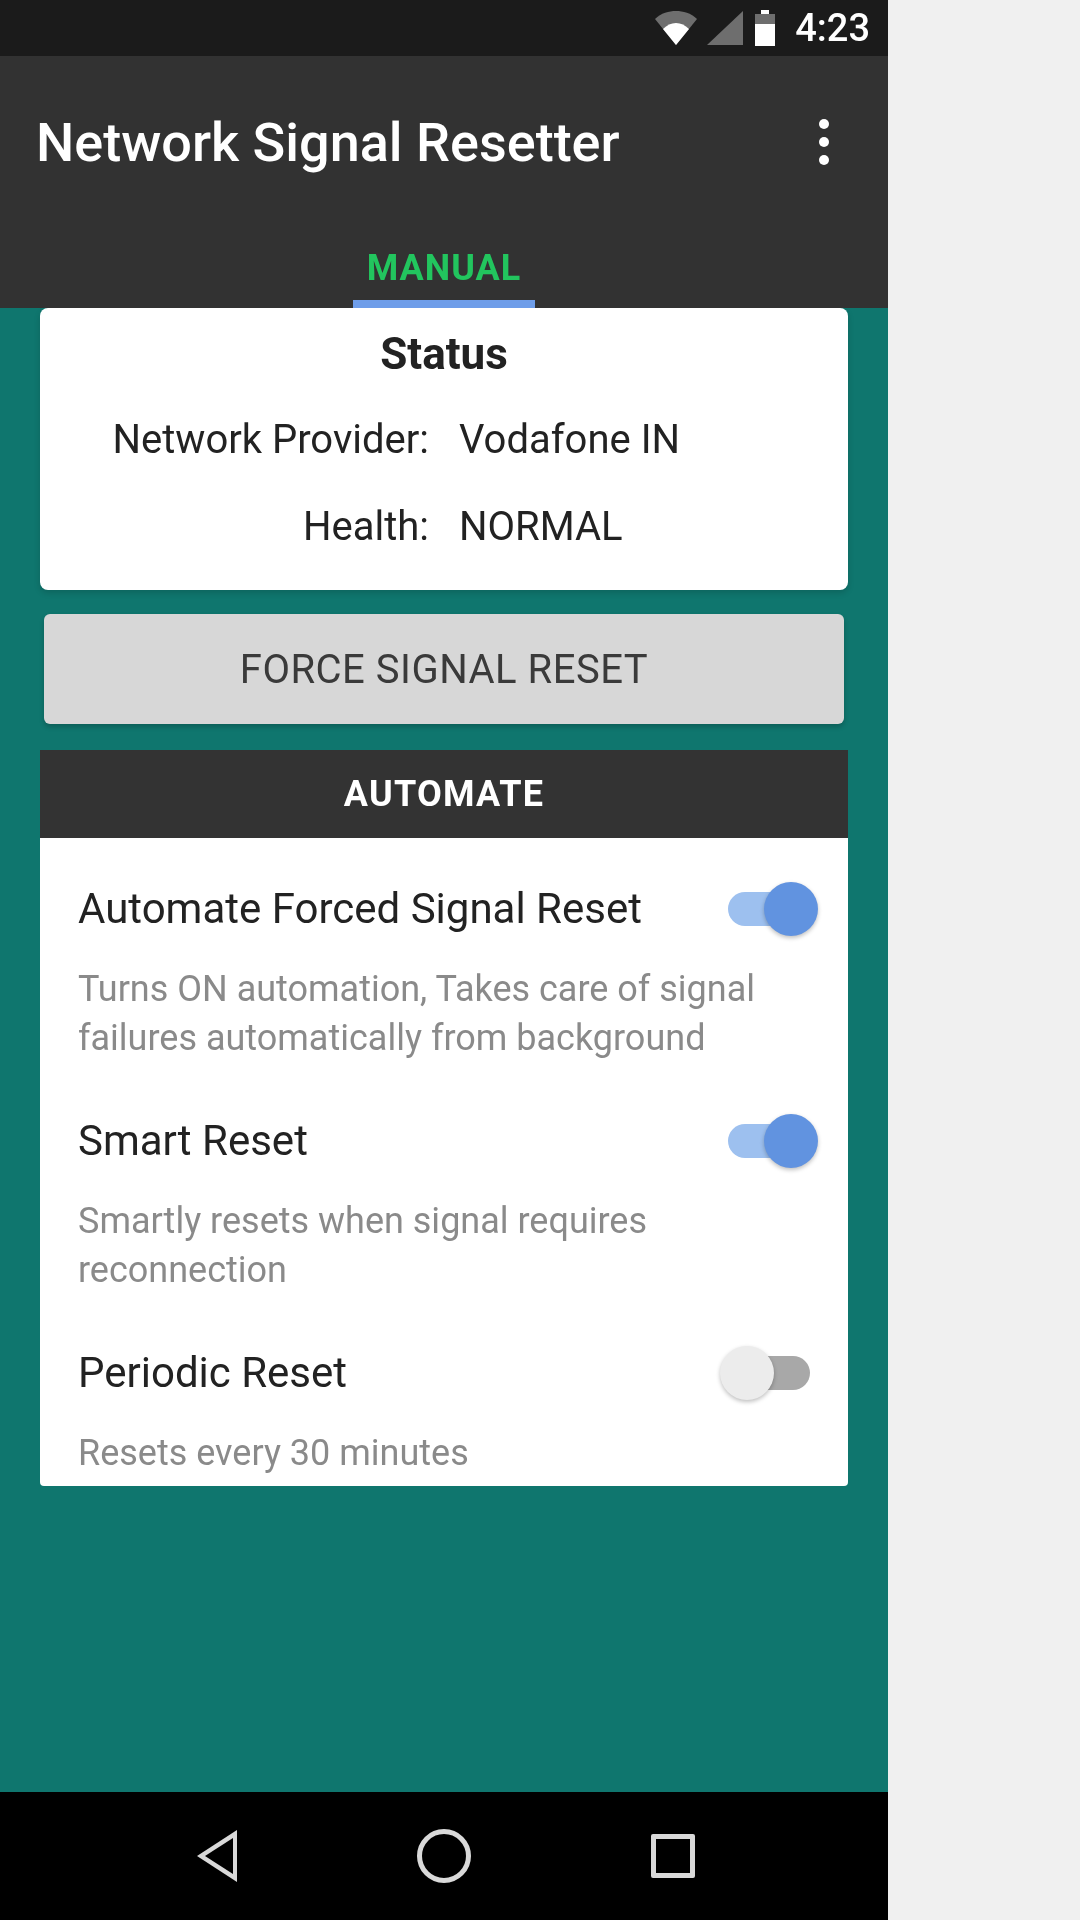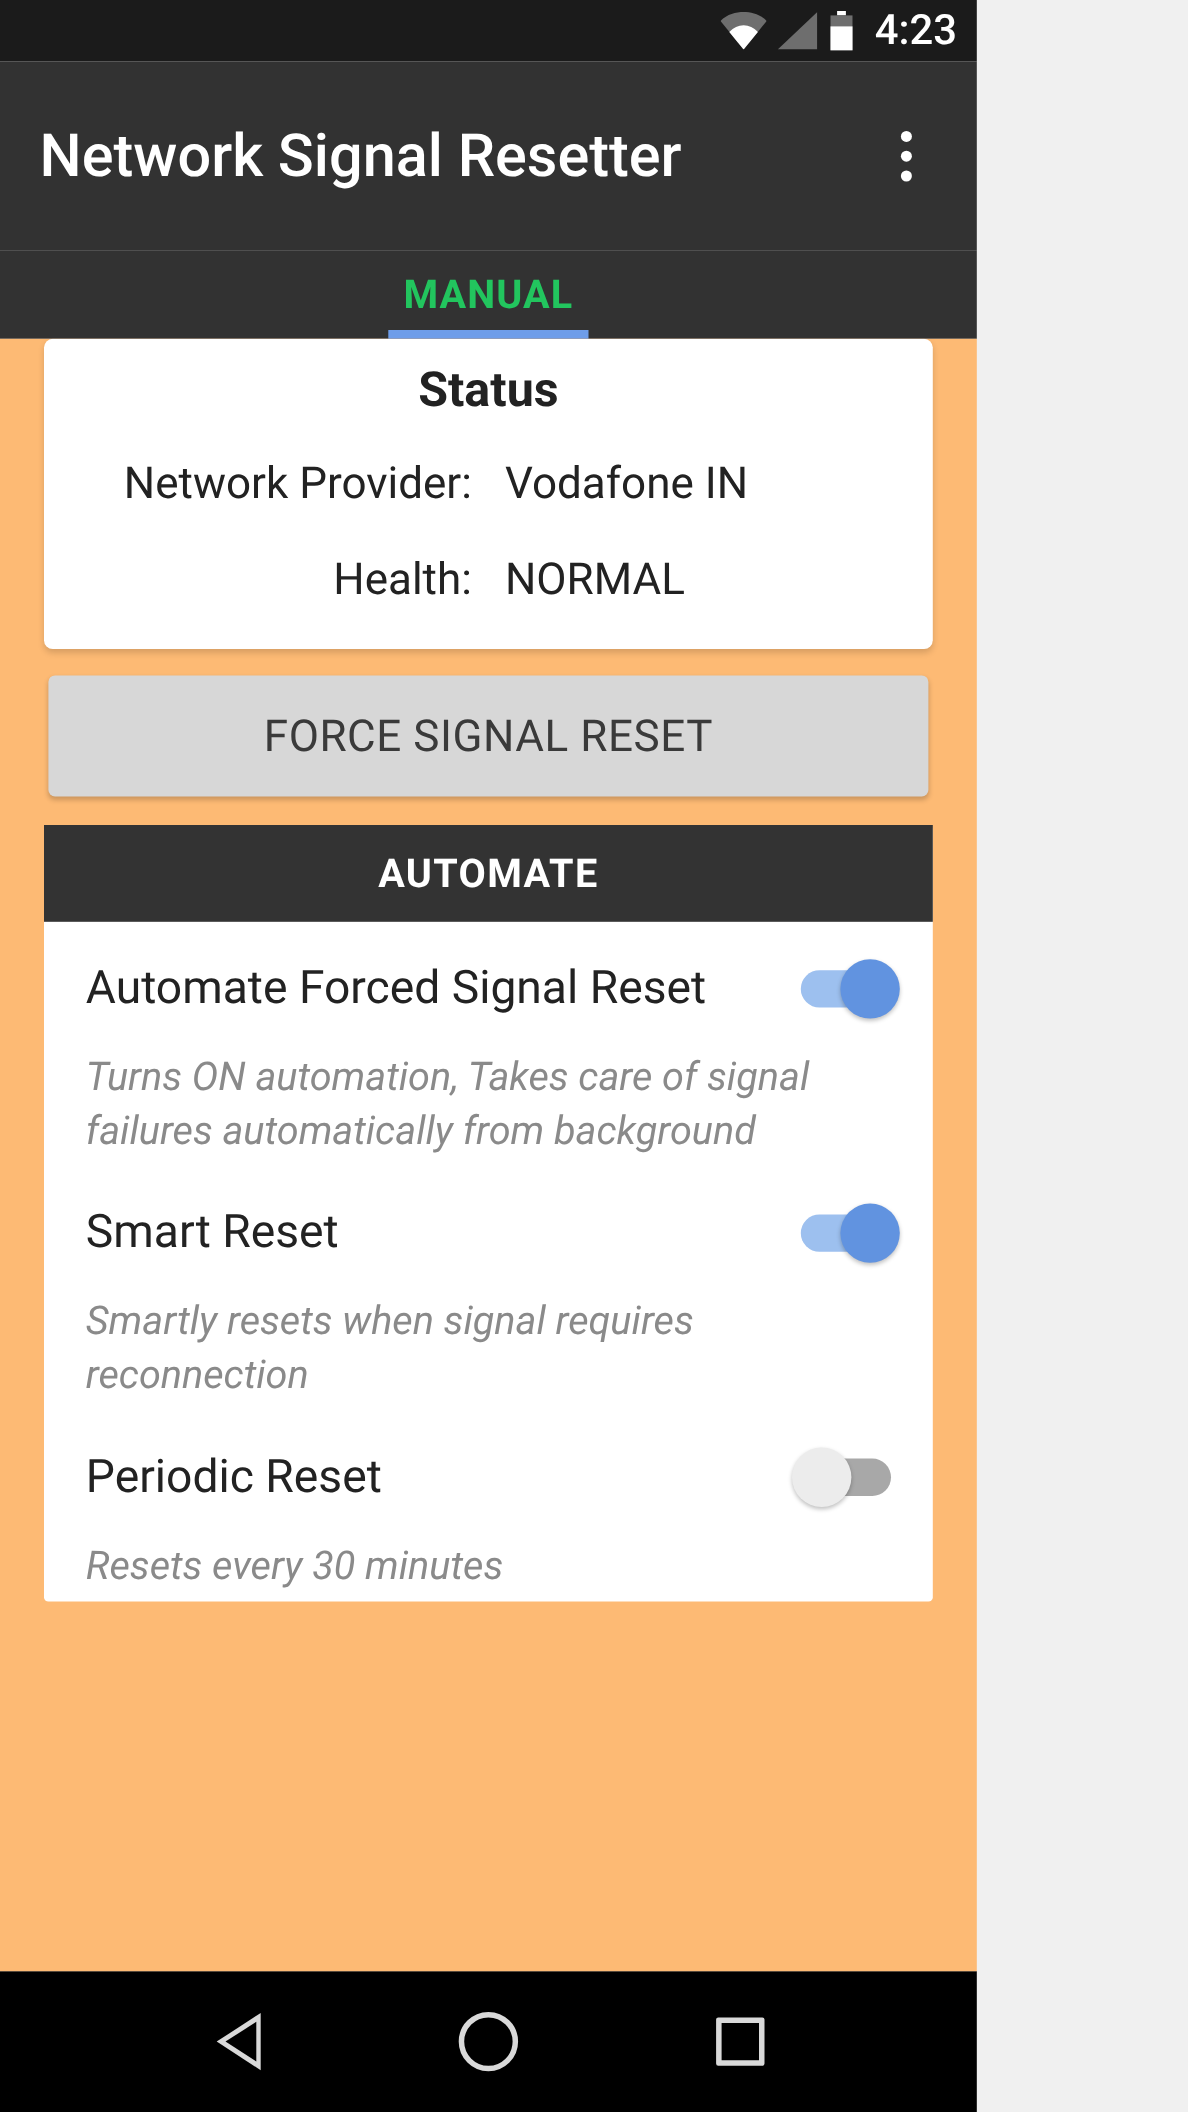--- a/index.html
+++ b/index.html
@@ -93,21 +93,21 @@
       height: 8px;
       background: #6e9de9;
       width: 182px;
       left: 50%;
       transform: translateX(-50%);
     }
 
     
     .content {
       flex: 1;
-      background: #fdba74;
+      background: #0f766e;
       overflow: hidden;
       position: relative;
     }
 
     
     .status-card {
       background: #ffffff;
       margin: 0 40px 0 40px;
       border-radius: 8px;
       box-shadow: 0 3px 6px rgba(0,0,0,0.15);
@@ -170,38 +170,37 @@
       display: flex;
       align-items: center;
       justify-content: center;
       color: #ffffff;
       font-size: 36px;
       font-weight: 700;
       letter-spacing: 1.2px;
     }
 
     .setting-row {
-      padding: 36px 38px 8px 38px;
+      padding: 46px 38px 8px 38px;
     }
     .setting-top {
       display: flex;
       align-items: center;
       justify-content: space-between;
     }
     .setting-title {
       font-size: 42px;
       color: #222;
       font-weight: 400;
     }
     .setting-desc {
       font-size: 36px;
       color: #8a8a8a;
       line-height: 1.35;
       margin-top: 32px;
-      font-style: italic;
     }
 
     
     .switch {
       width: 82px;
       height: 34px;
       position: relative;
       display: inline-block;
     }
     .switch .track {

